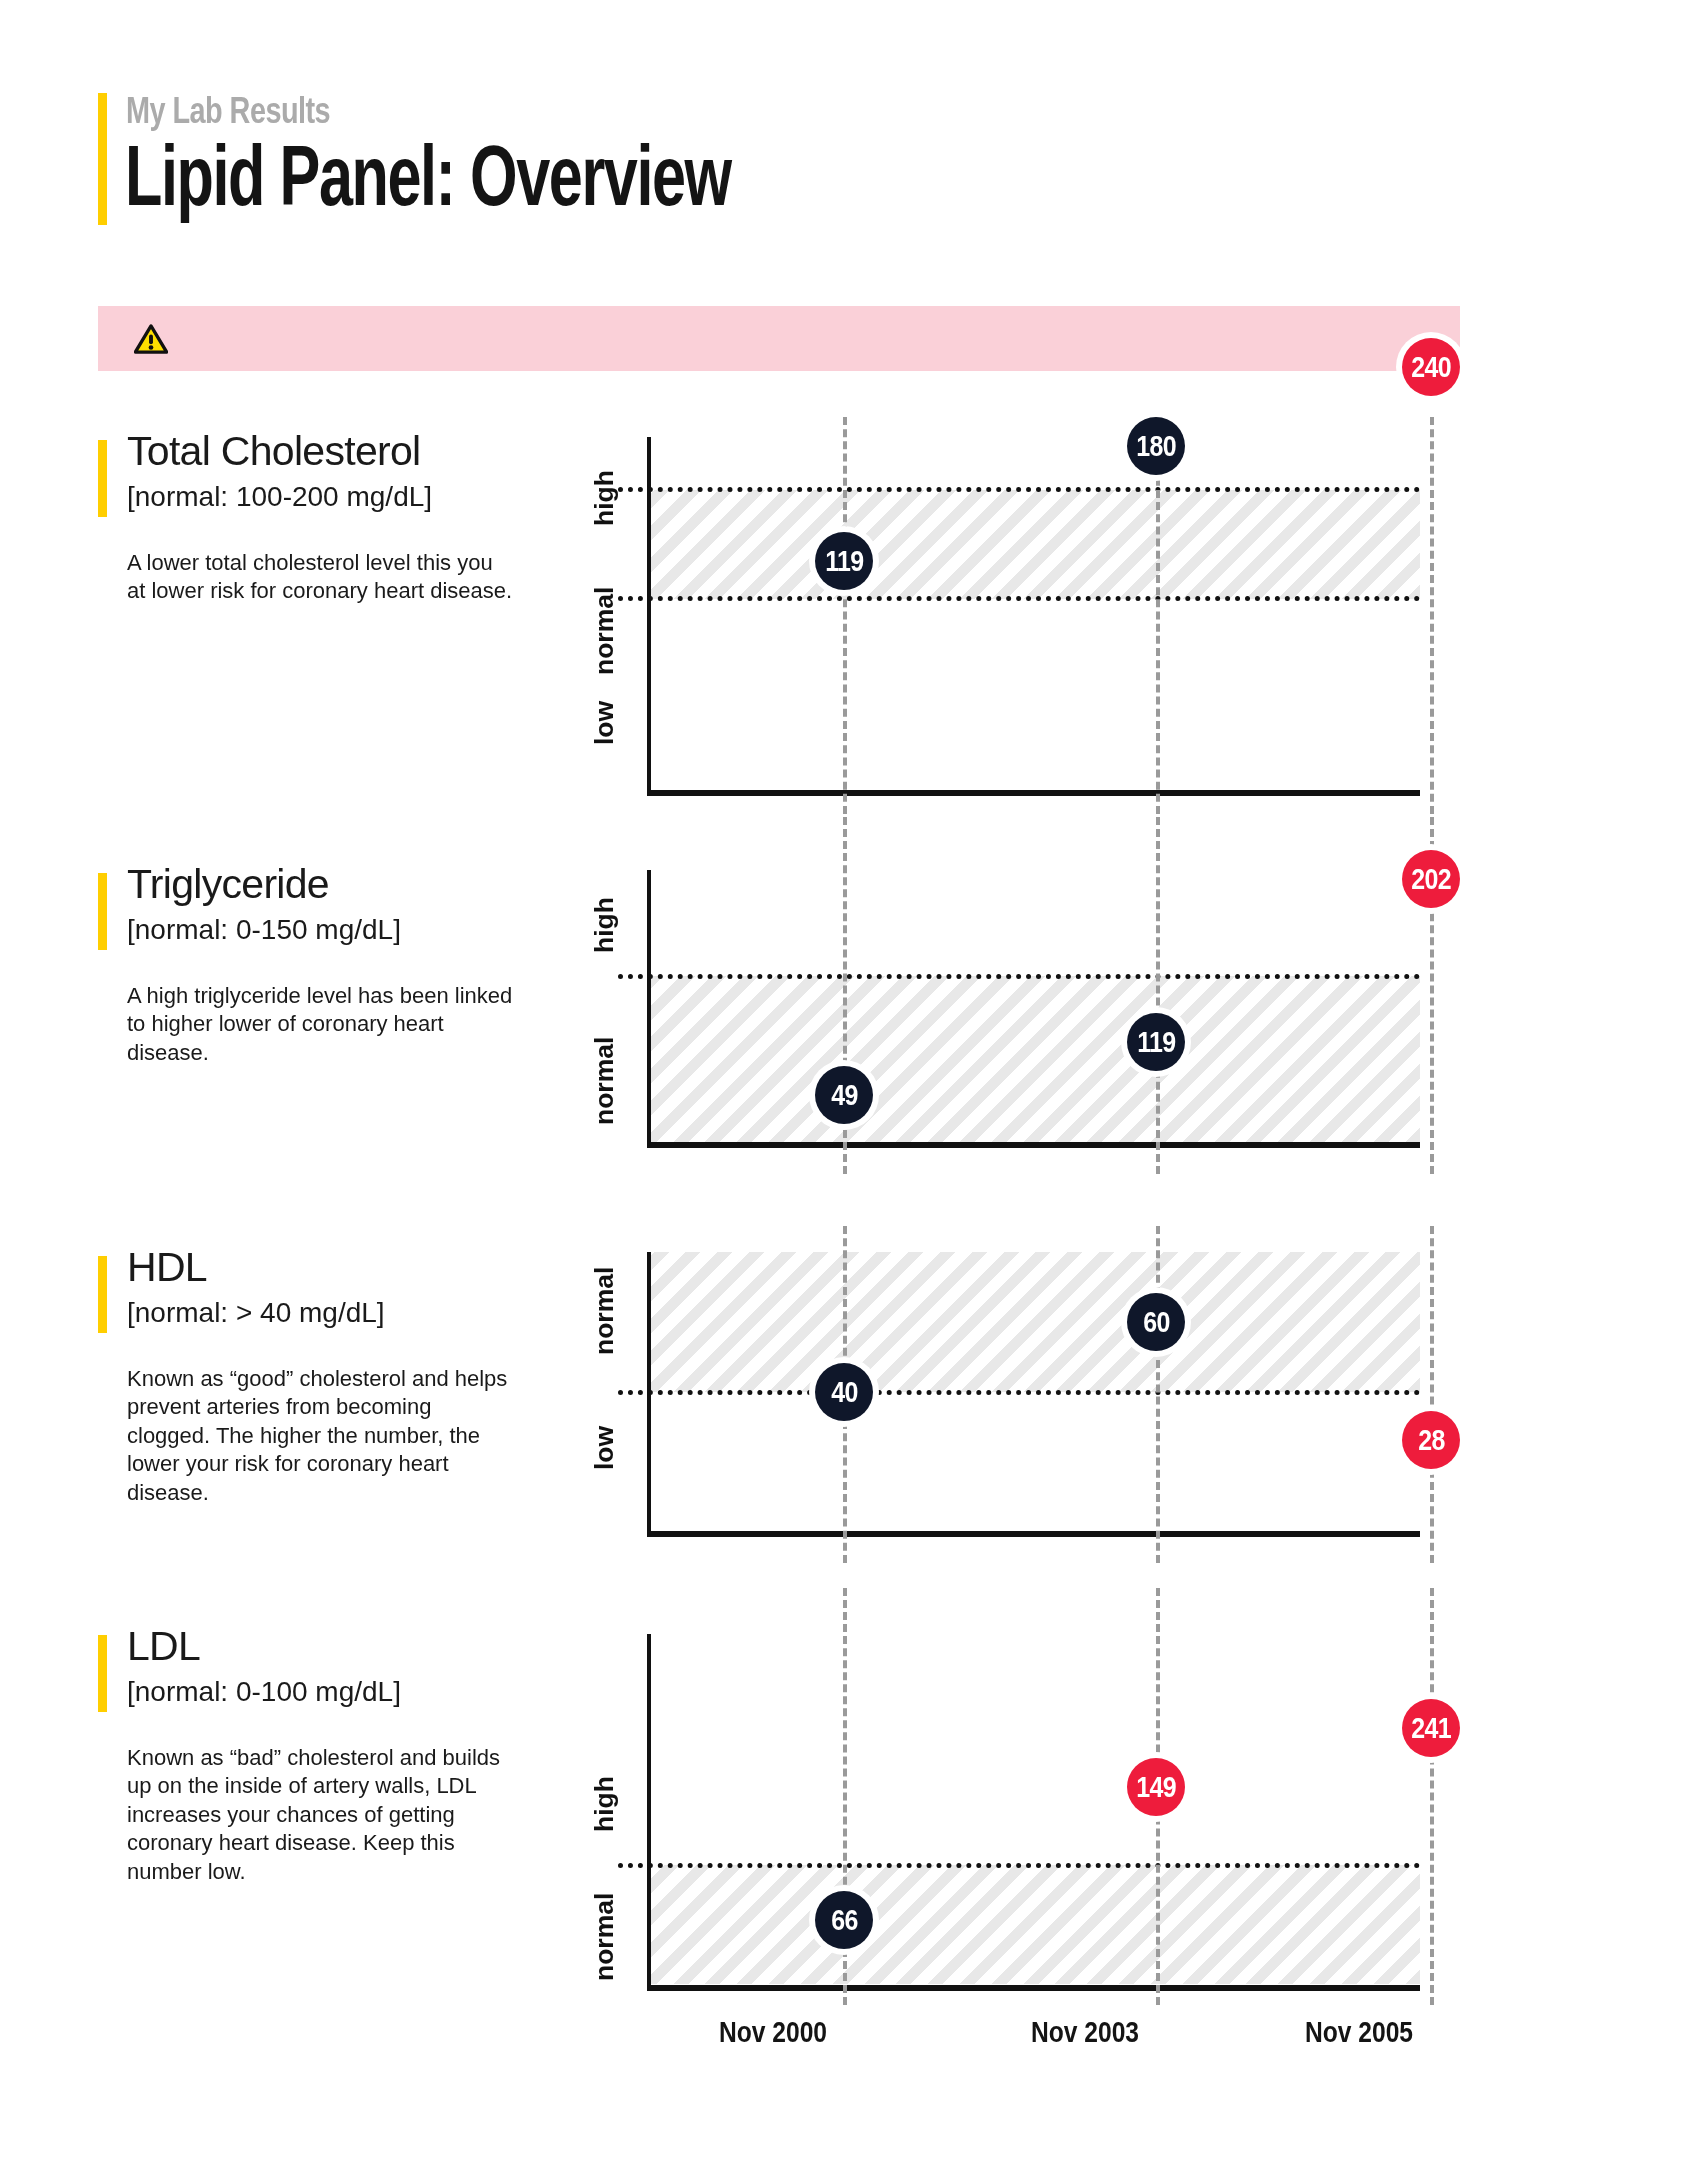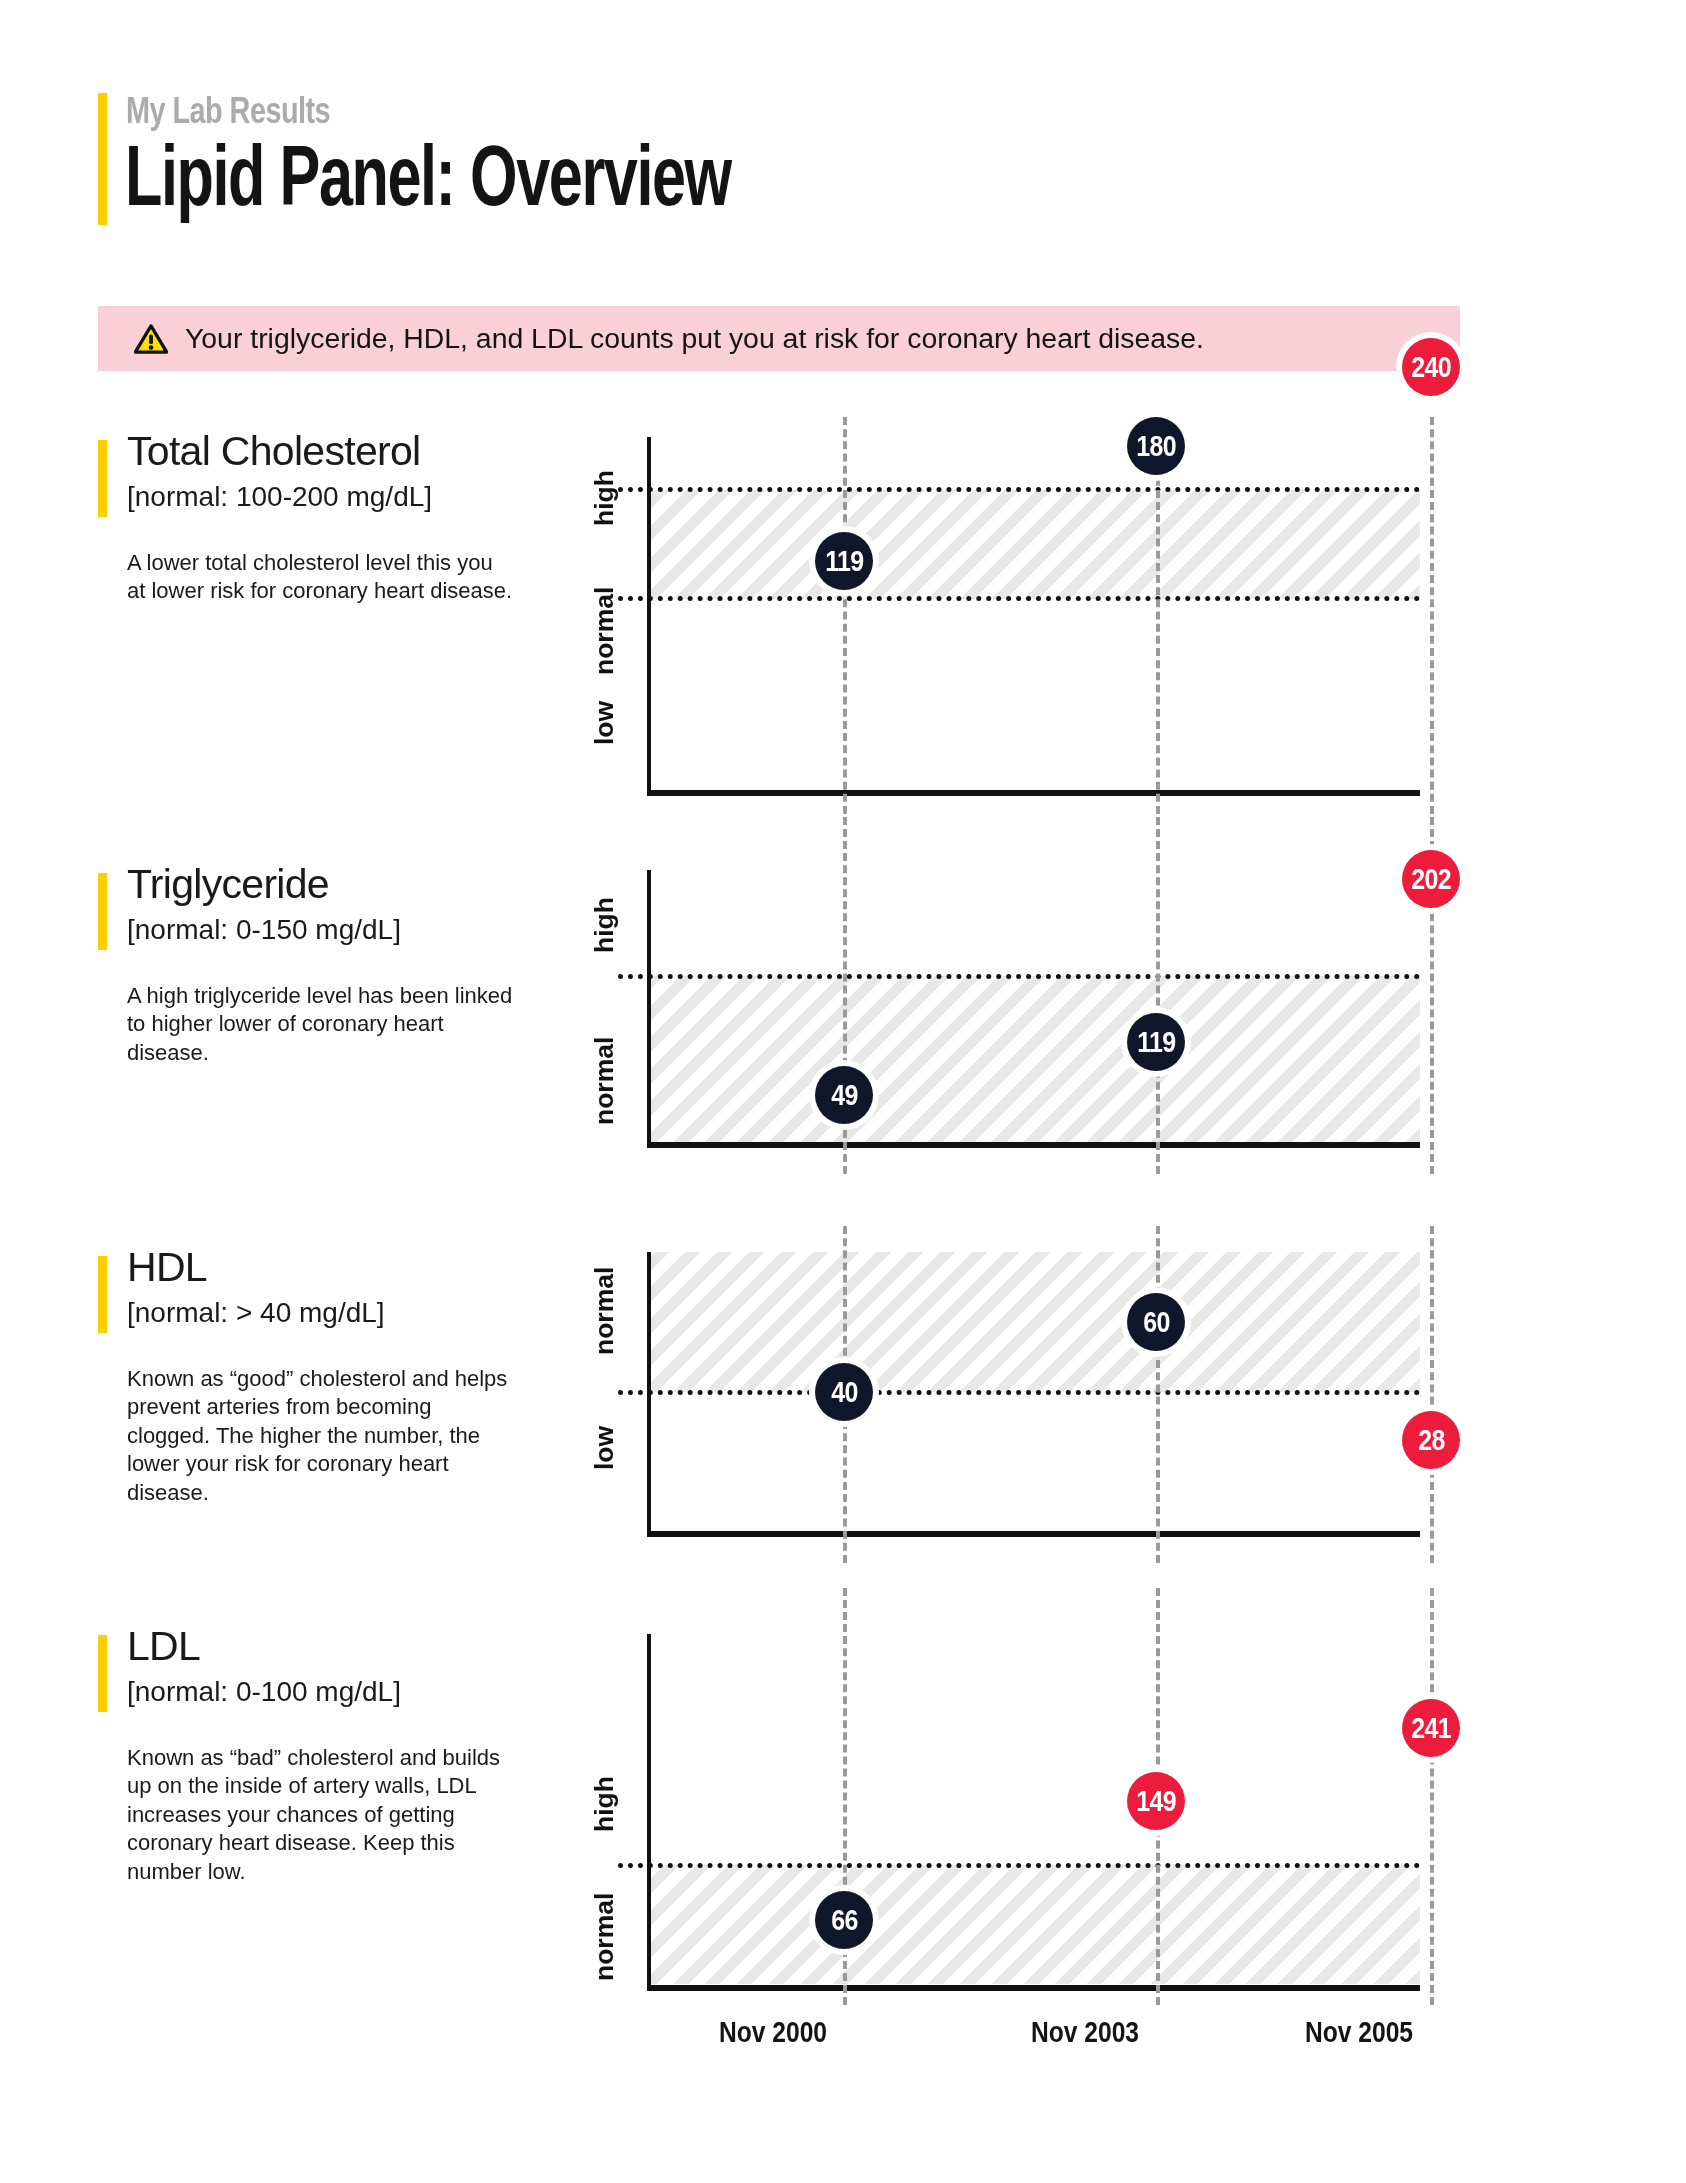--- a/index.html
+++ b/index.html
@@ -66,21 +66,20 @@
   <div class="kicker">My Lab Results</div>
   <div class="title">Lipid Panel: Overview</div>
 </div>
 
 <div id="alert">
   <svg class="warn" viewBox="0 0 52 46">
     <path d="M26 3 L50 43 L2 43 Z" fill="#FFE000" stroke="#111" stroke-width="5" stroke-linejoin="round"></path>
     <rect x="23" y="16" width="6" height="15" rx="3" fill="#111"></rect>
     <circle cx="26" cy="36" r="3.6" fill="#111"></circle>
   </svg>
-  <div class="atext">Your triglyceride, HDL, and LDL counts put you at risk for coronary heart disease.</div>
 </div>
 
 <div class="section" style="top:437px">
   <div class="ybar"></div>
   <h2>Total Cholesterol</h2>
   <div class="range">[normal: 100-200 mg/dL]</div>
   <div class="desc">A lower total cholesterol level this you at lower risk for coronary heart disease.</div>
 </div>
 
 <div class="chart" style="left:574px;top:437px;width:847px;height:360px">
@@ -182,21 +181,21 @@
   <div class="plot base" style="top:0;width:769px;height:351px">
     <div class="band" style="top:231px;height:119px;width:769px"></div>
     <div class="dotline" style="left:-33px;top:229px;width:802px"></div>
     <div class="vline" style="left:192px;top:-46px;height:417px"></div>
     <div class="vline" style="left:505px;top:-46px;height:417px"></div>
     <div class="vline" style="left:779px;top:-46px;height:417px"></div>
 
     <div class="dot black" style="left:164px;top:257px;width:58px;height:58px">
         <span>66</span>
       </div>
-    <div class="dot red" style="left:476px;top:138px;width:58px;height:58px">
+    <div class="dot red" style="left:476px;top:124px;width:58px;height:58px">
         <span>149</span>
       </div>
     <div class="dot red" style="left:751px;top:65px;width:58px;height:58px">
         <span>241</span>
       </div>
   </div>
 </div>
 
 <div class="xlabels" style="left:647px;top:2015px">
   <div class="xlabel" style="left:126px">Nov 2000</div>

